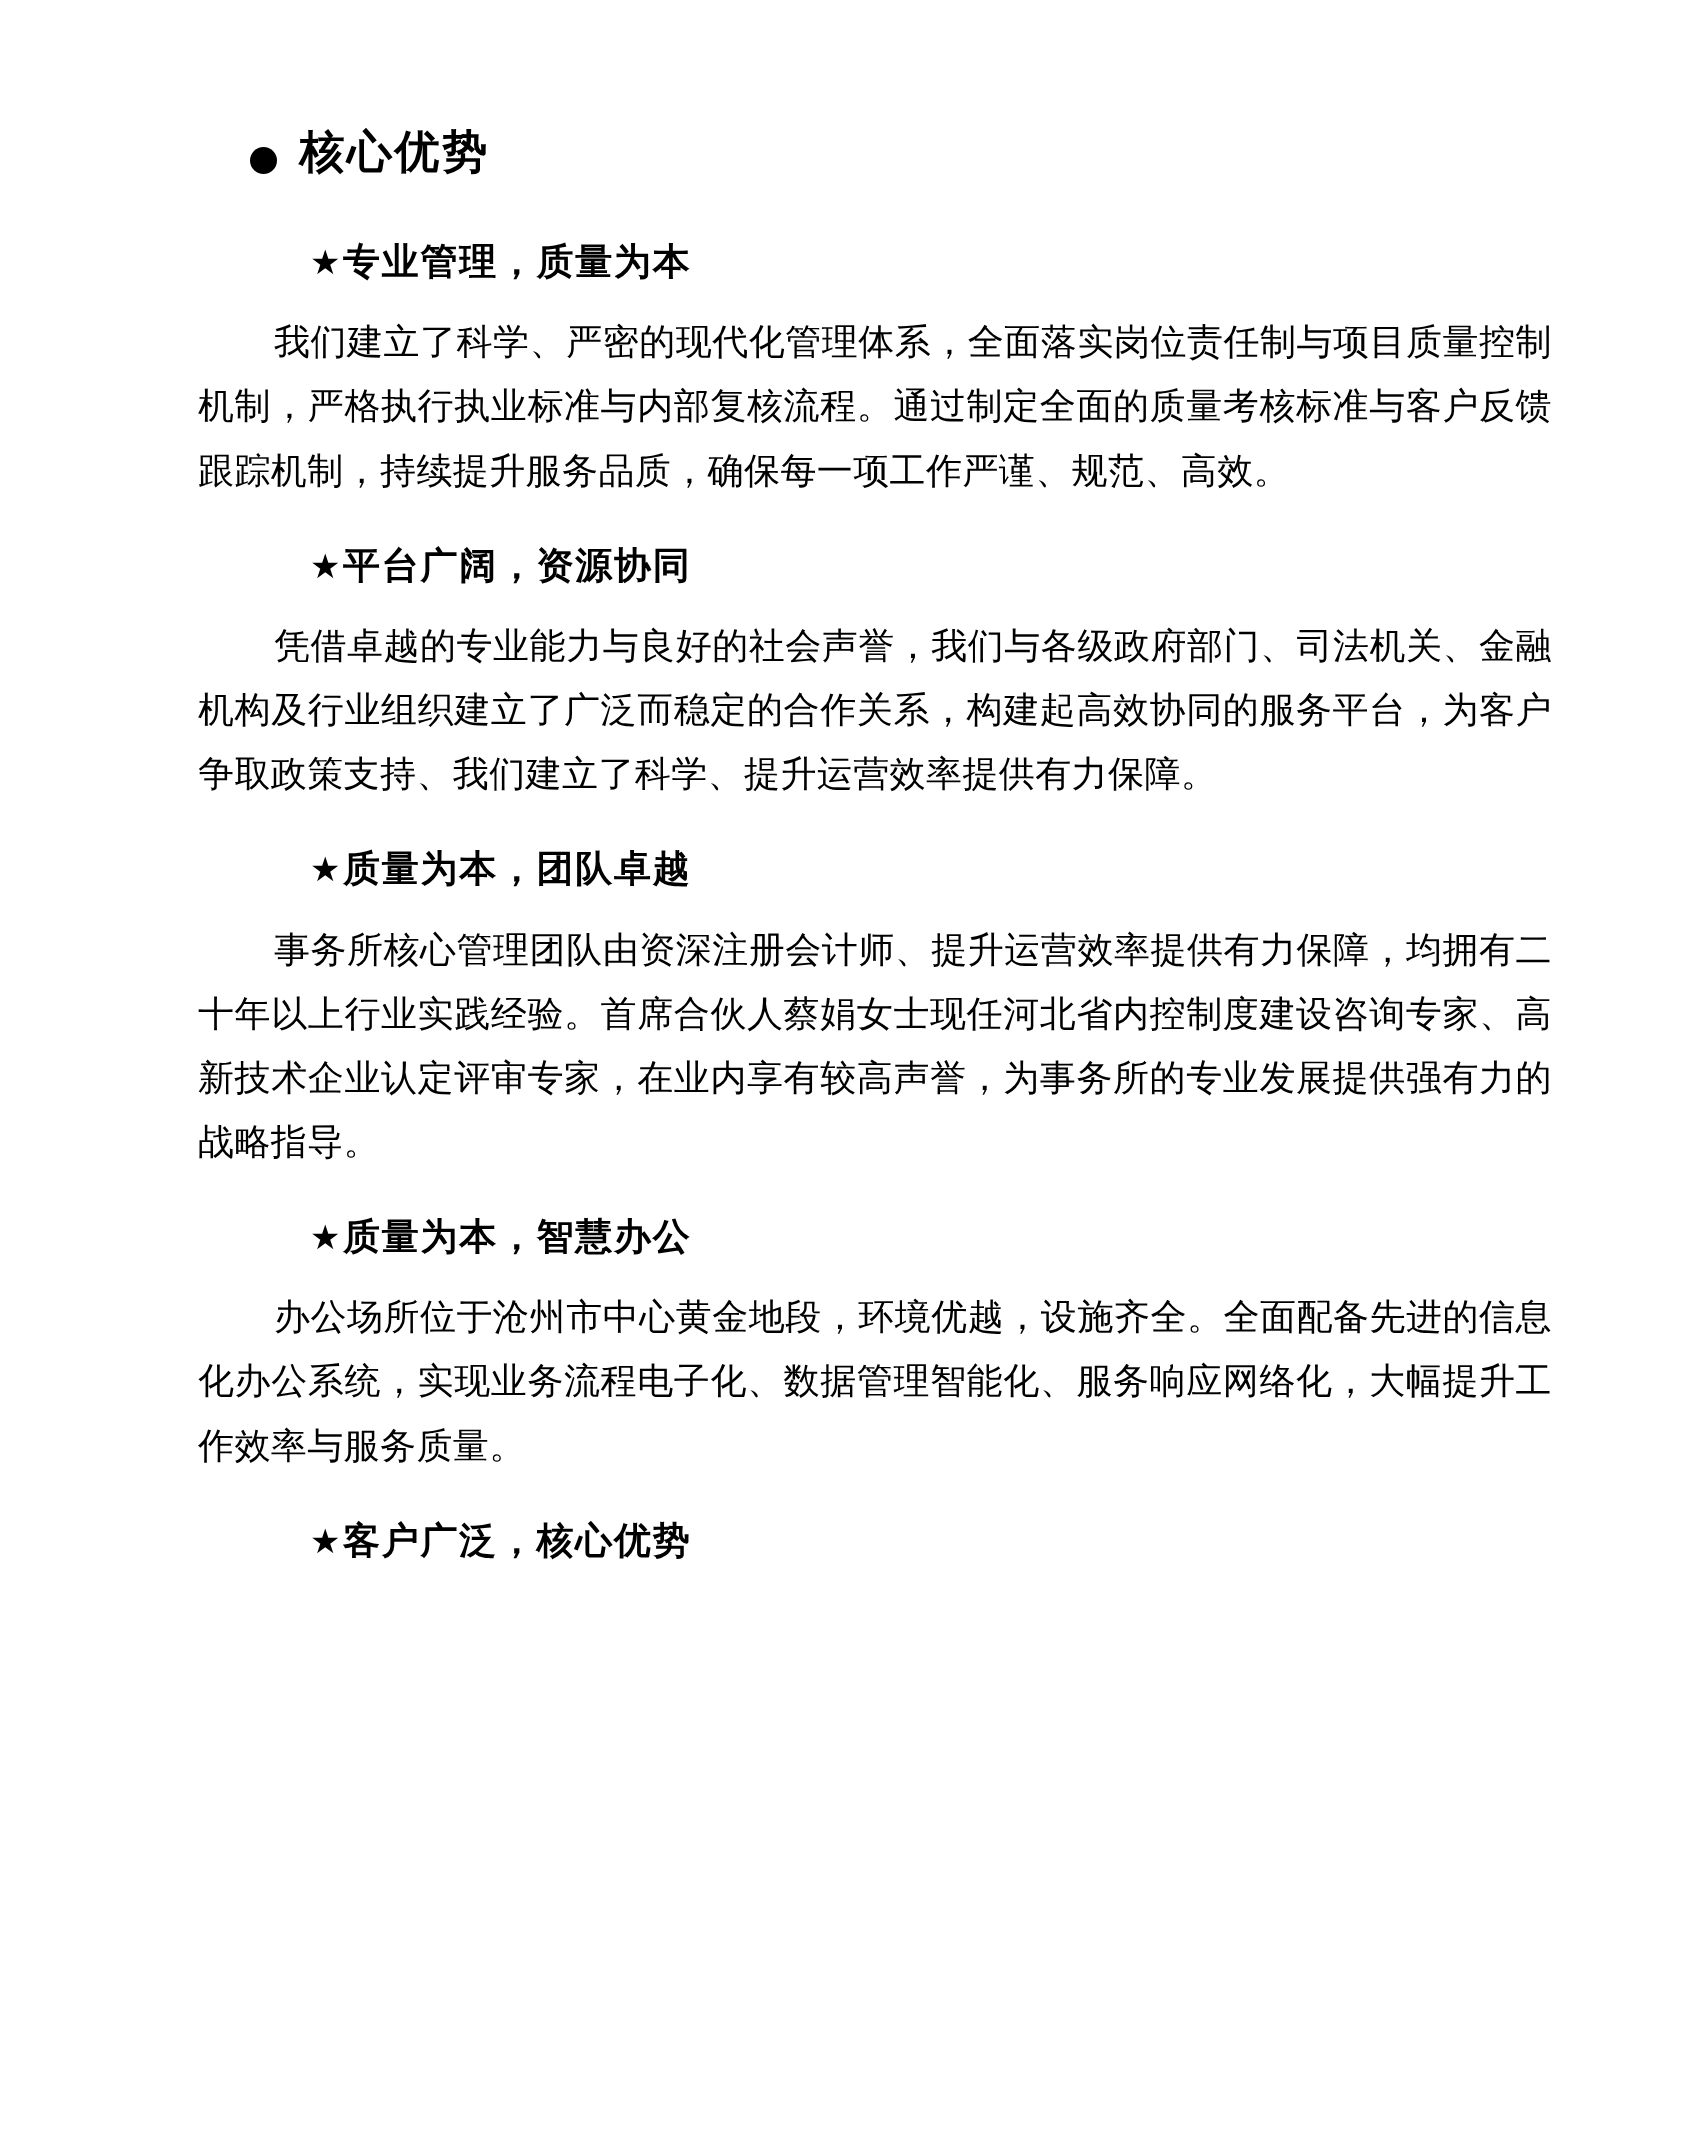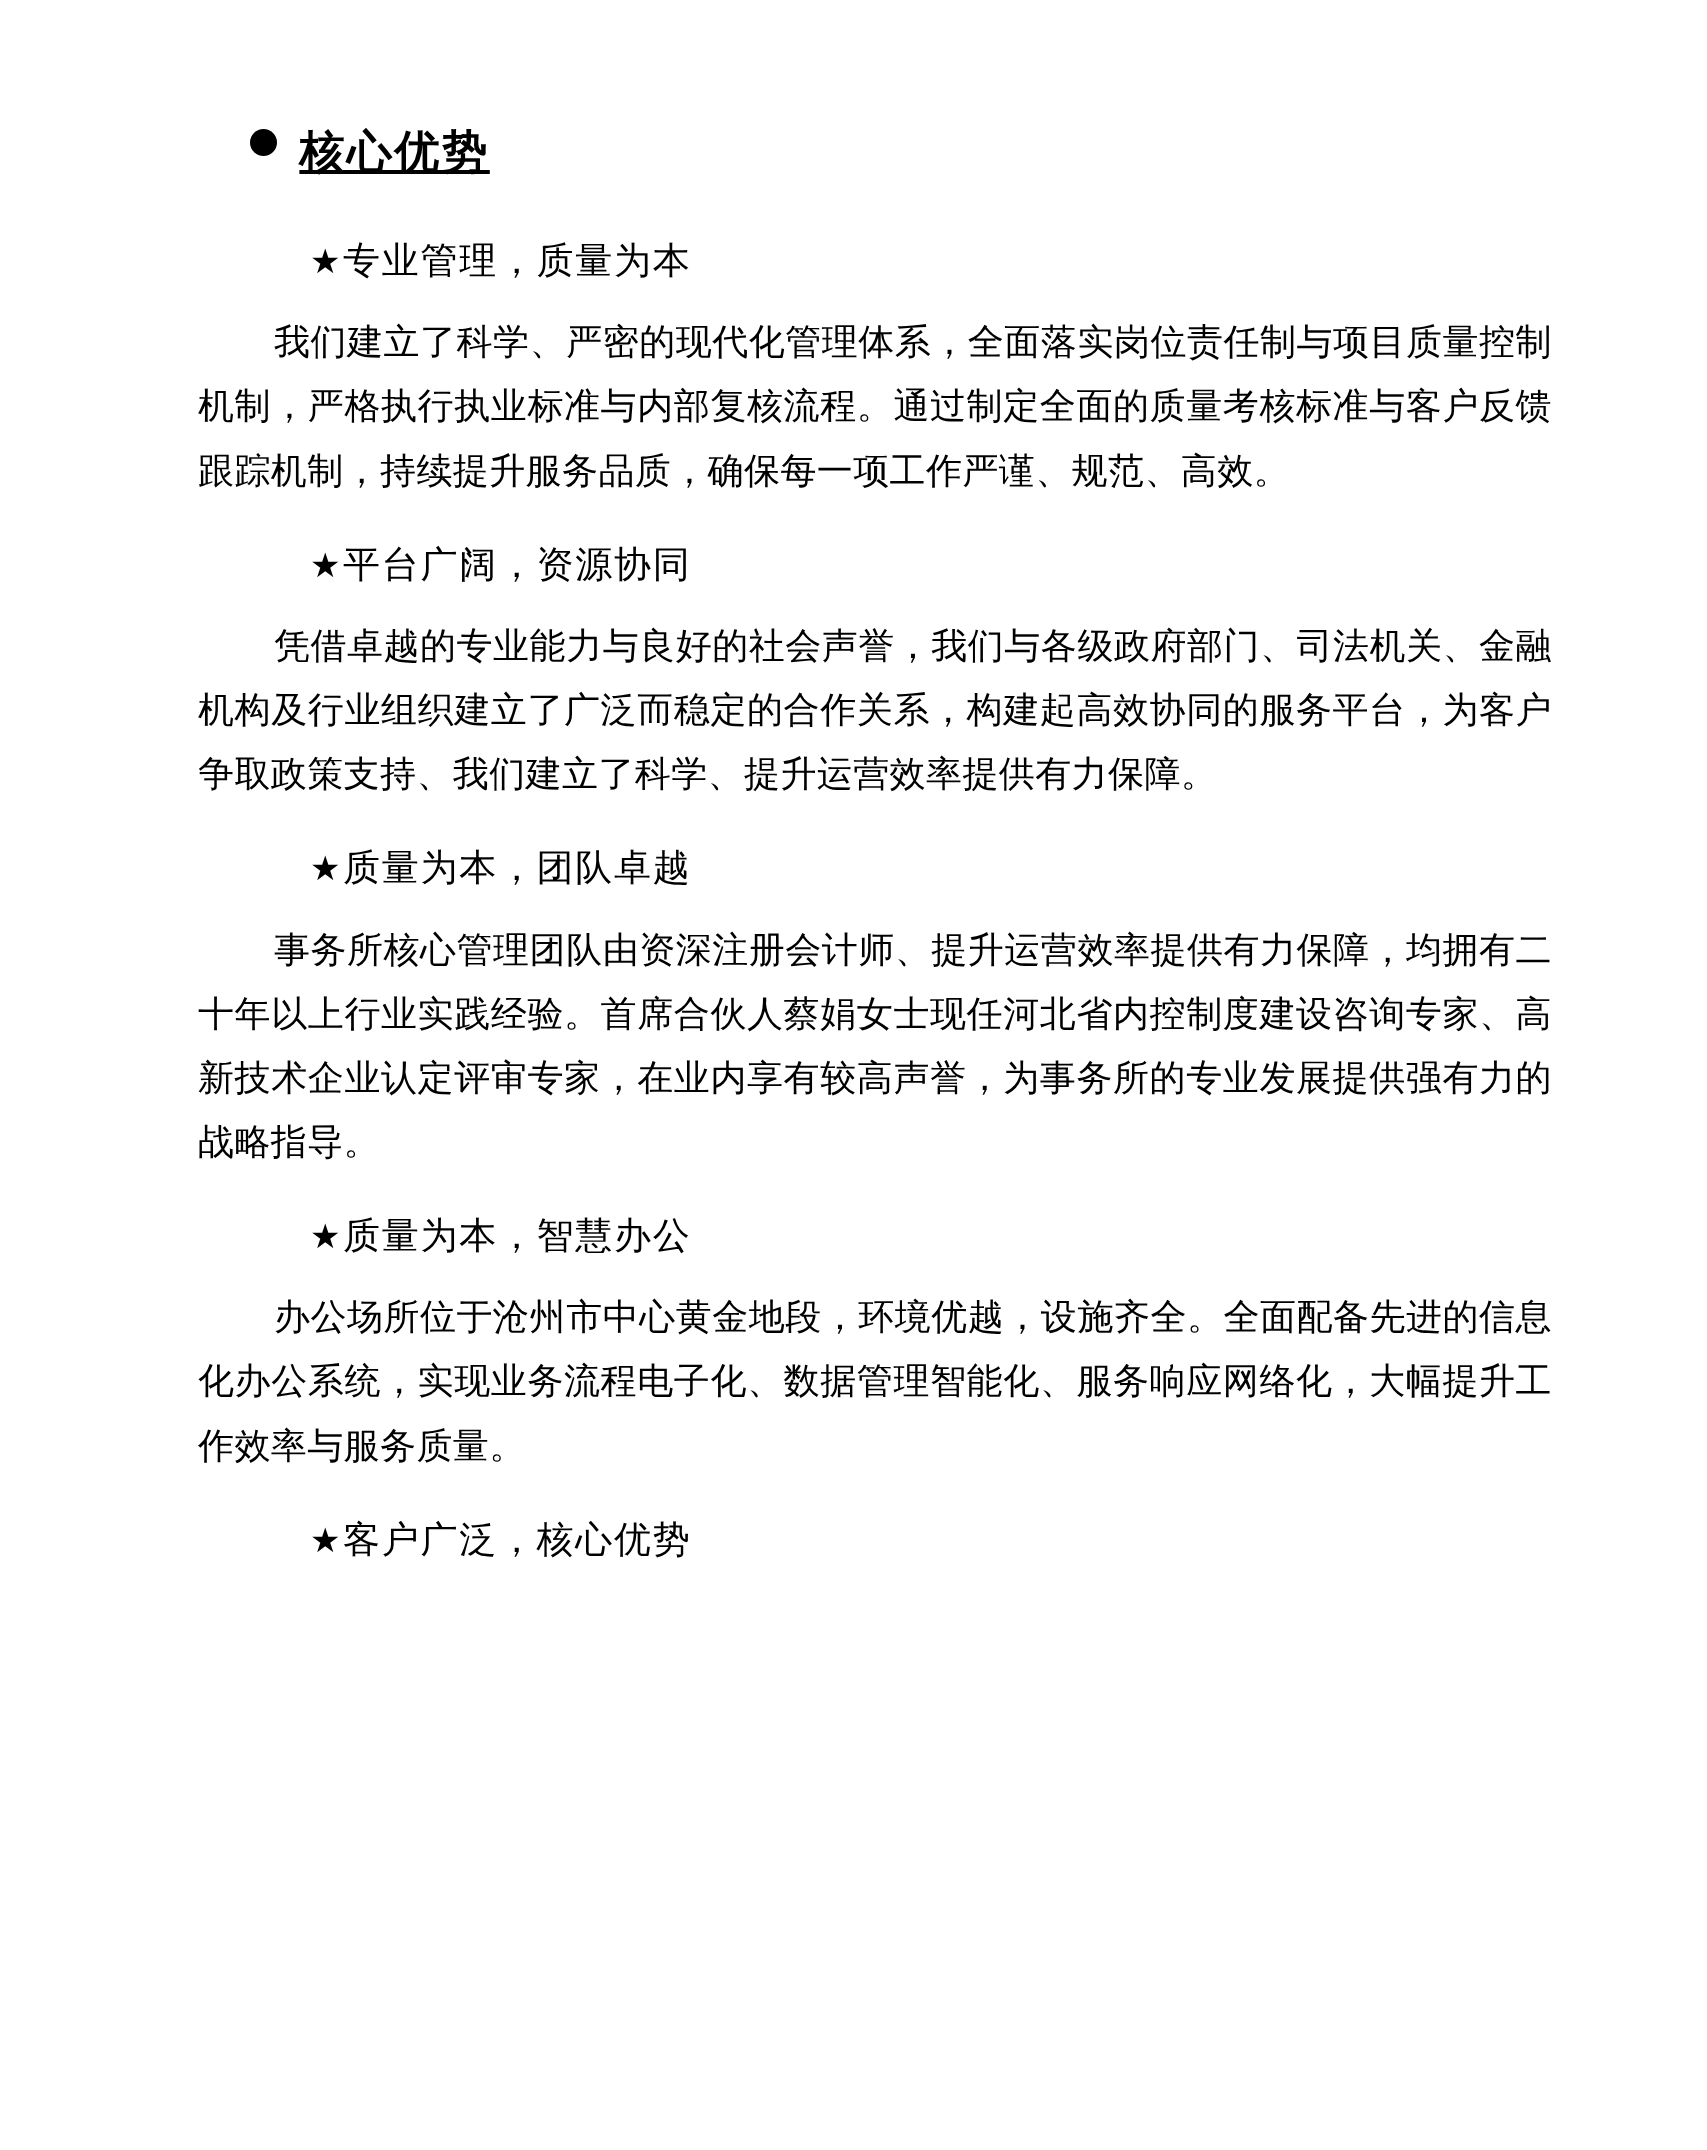--- a/index.html
+++ b/index.html
@@ -15,45 +15,44 @@
     width: 1707px;
     height: 2414px;
     box-sizing: border-box;
     padding: 129px 142px 0 142px;
     background: #ffffff;
     position: relative;
     overflow: hidden;
   }
   .doc-title {
     display: flex;
-    align-items: flex-start;
+    align-items: flex-end;
     gap: 22.4px;
     margin: 0 0 65px 108px;
-    text-decoration: underline;
   }
   .bullet-dot {
     width: 27px;
     height: 27px;
     border-radius: 50%;
     background: #000000;
     flex: 0 0 auto;
   }
   .doc-title-text {
     font-family: "DejaVu Sans", "Liberation Sans", sans-serif;
     font-size: 45px;
     font-weight: bold;
     letter-spacing: 2.6px;
     line-height: 1;
   }
   .section {
     margin-bottom: 0;
   }
   .section-heading {
     font-family: "DejaVu Serif", "Liberation Serif", serif;
-    font-weight: normal;
+    font-weight: bold;
     font-size: 37px;
     letter-spacing: 1.7px;
     margin: 4px 0 27px 0;
     padding-left: 168px;
     line-height: 1.2;
     white-space: nowrap;
   }
   .section-heading .star {
     font-family: "DejaVu Sans", "Liberation Sans", sans-serif;
     font-size: 34px;

